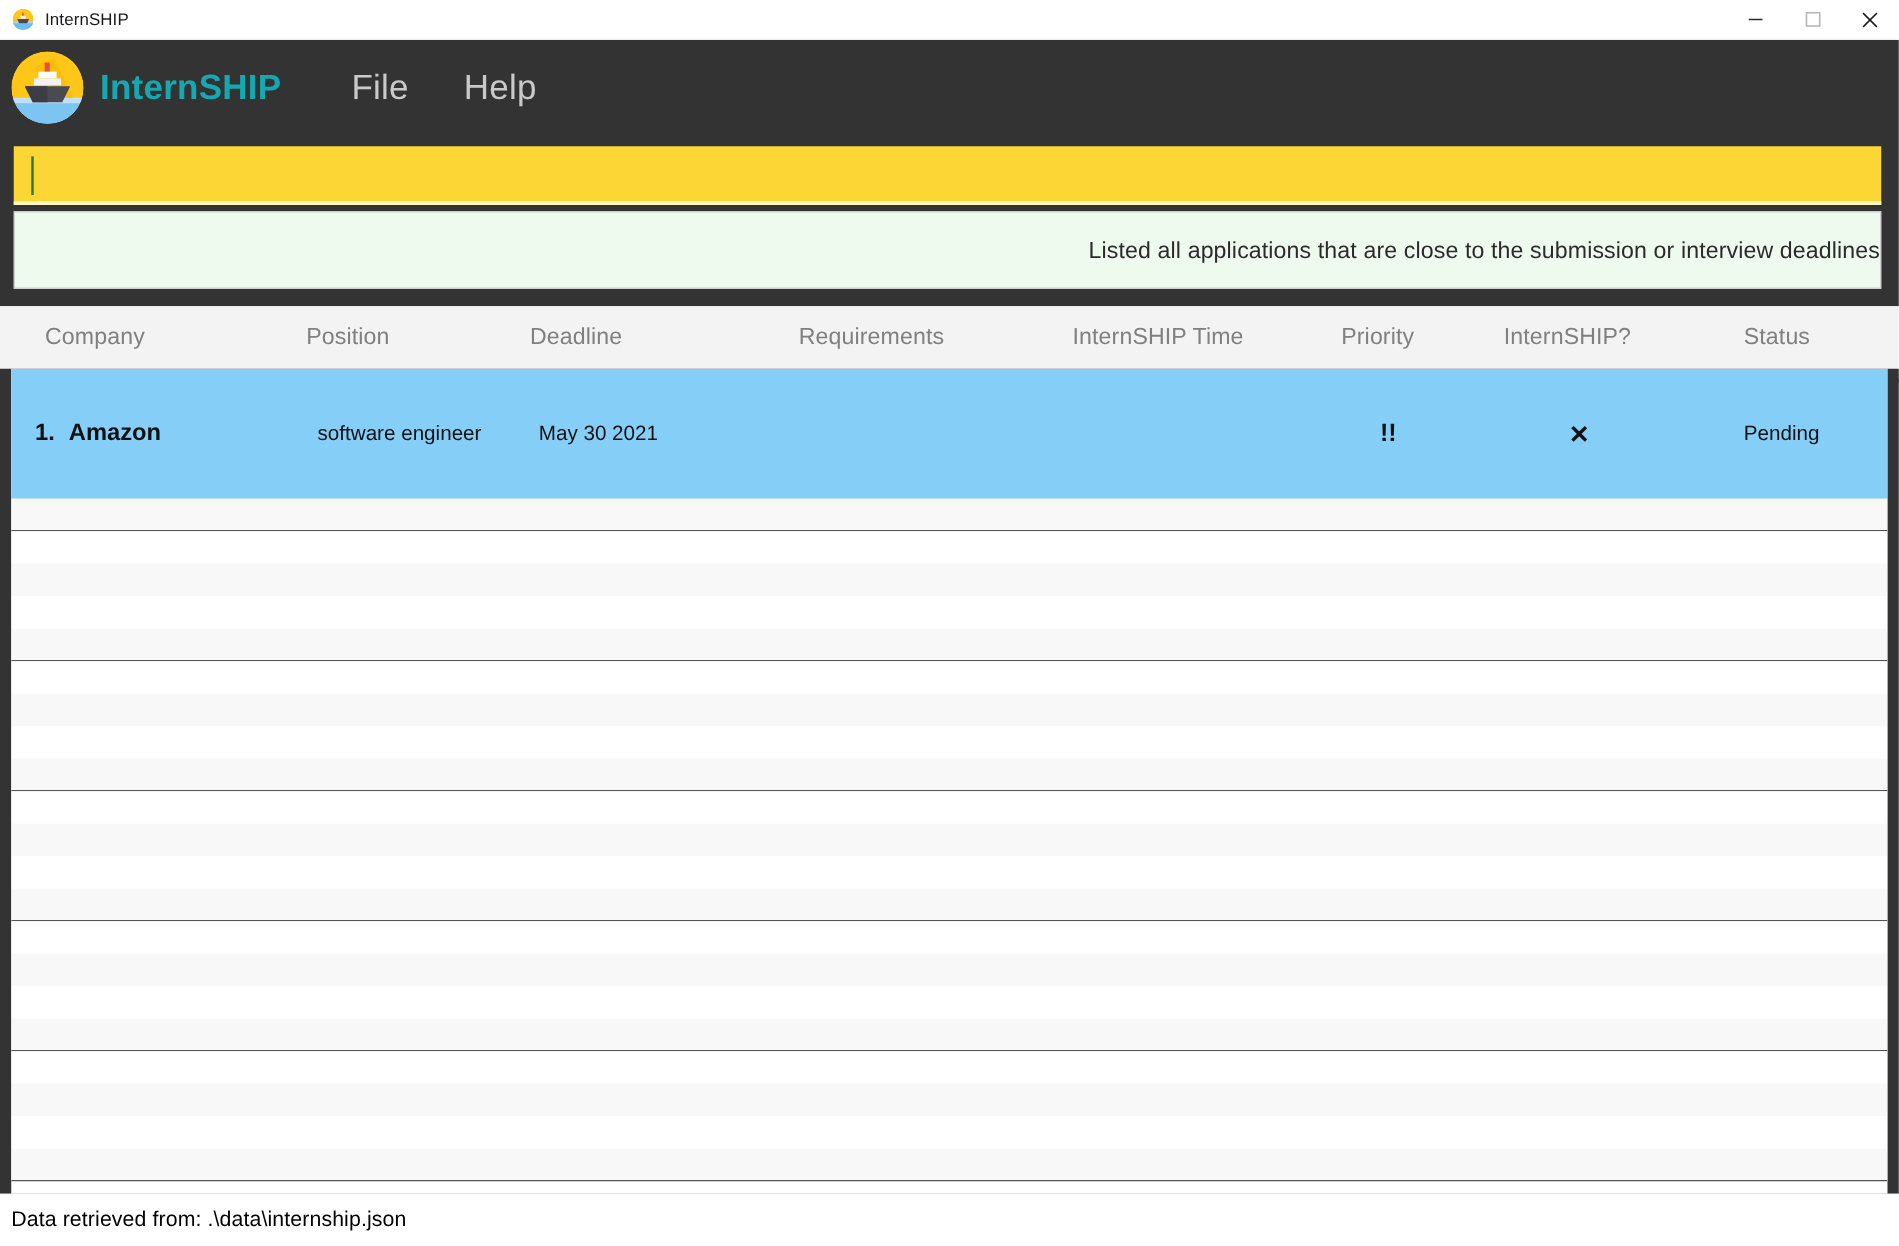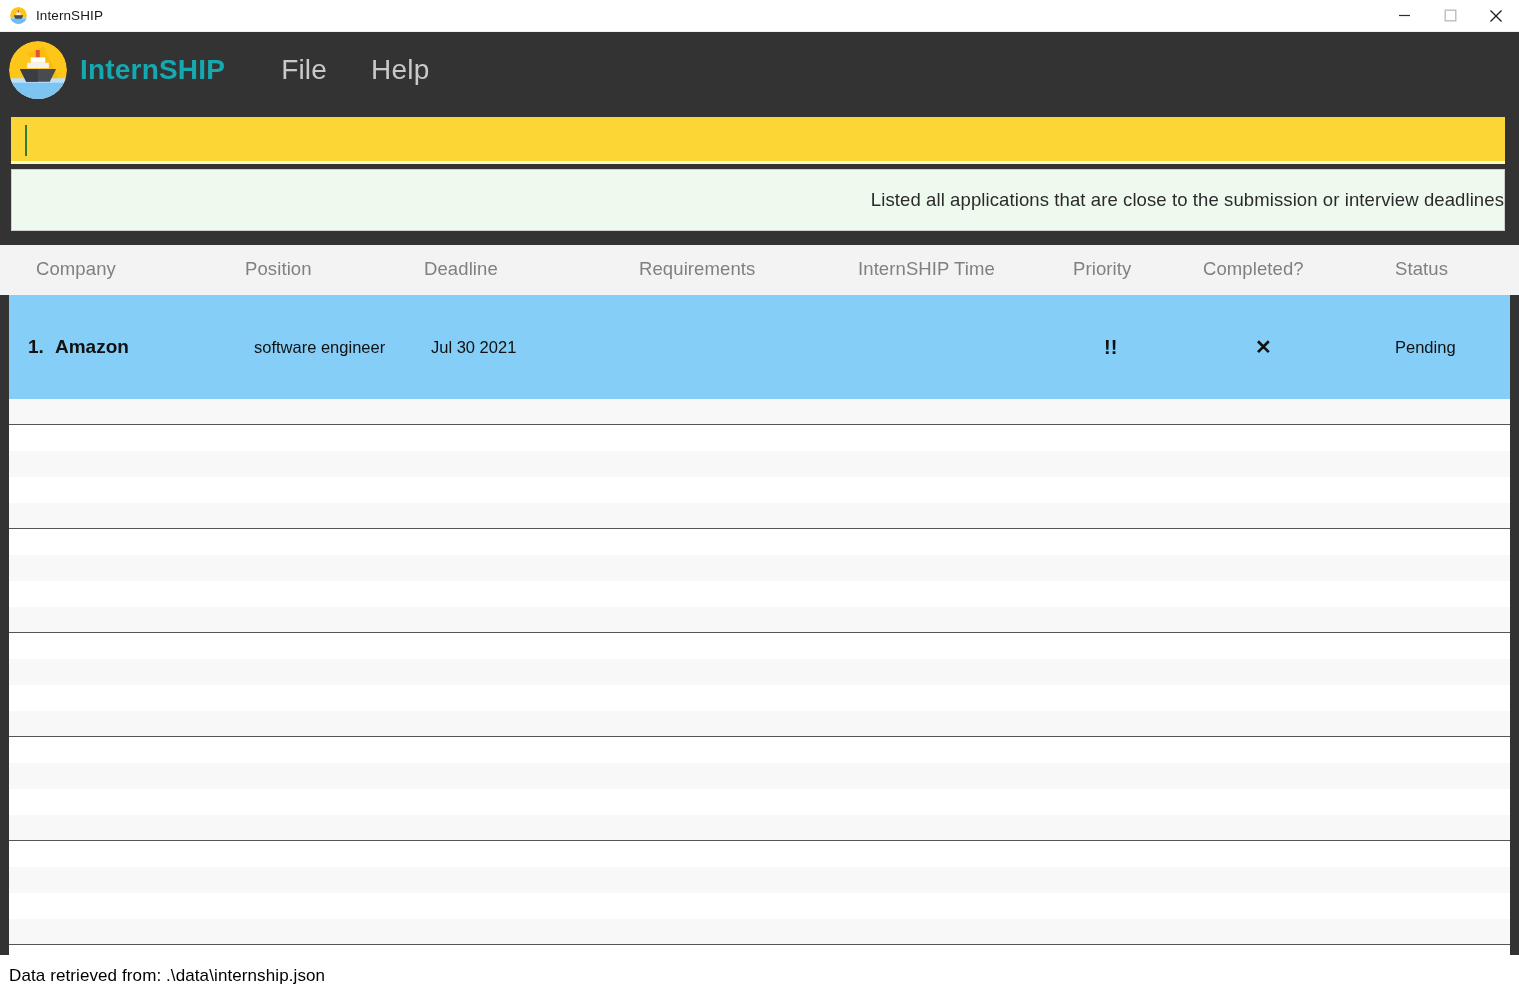--- a/index.html
+++ b/index.html
@@ -194,32 +194,32 @@
   <div class="msgtext">Listed all applications that are close to the submission or interview deadlines</div>
 </div>
 
 <div class="thead">
   <div class="cell" style="left:36px">Company</div>
   <div class="cell" style="left:245px">Position</div>
   <div class="cell" style="left:424px">Deadline</div>
   <div class="cell" style="left:639px">Requirements</div>
   <div class="cell" style="left:858px">InternSHIP Time</div>
   <div class="cell" style="left:1073px">Priority</div>
-  <div class="cell" style="left:1203px">Completed?</div>
+  <div class="cell" style="left:1203px">InternSHIP?</div>
   <div class="cell" style="left:1395px">Status</div>
 </div>
 
 <div class="tbody-wrap">
   <div class="tbody">
 
     <div class="row-sel">
       <div class="cell strong" style="left:19px">1.</div>
       <div class="cell strong" style="left:46px">Amazon</div>
       <div class="cell" style="left:245px">software engineer</div>
-      <div class="cell" style="left:422px">Jul 30 2021</div>
+      <div class="cell" style="left:422px">May 30 2021</div>
       <div class="cell" style="left:630px"></div>
       <div class="cell" style="left:849px"></div>
       <div class="cell mark" style="left:1095px">!!</div>
       <div class="cell mark" style="left:1246px">✕</div>
       <div class="cell" style="left:1386px">Pending</div>
     </div>
 
     <div class="empty-rows">
         <div class="erow alt sep"></div>
         <div class="erow white"></div>

